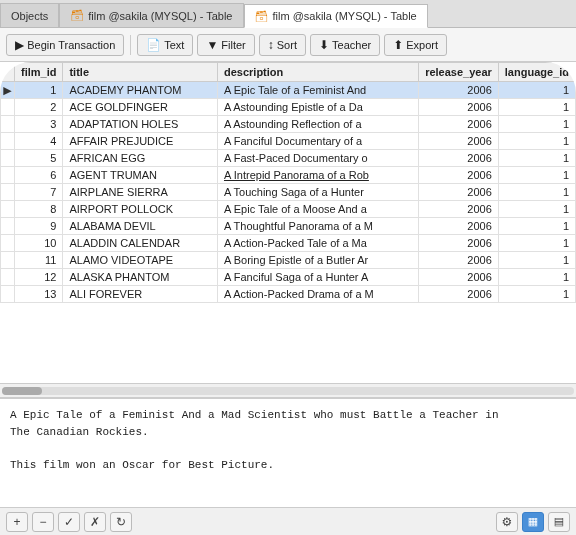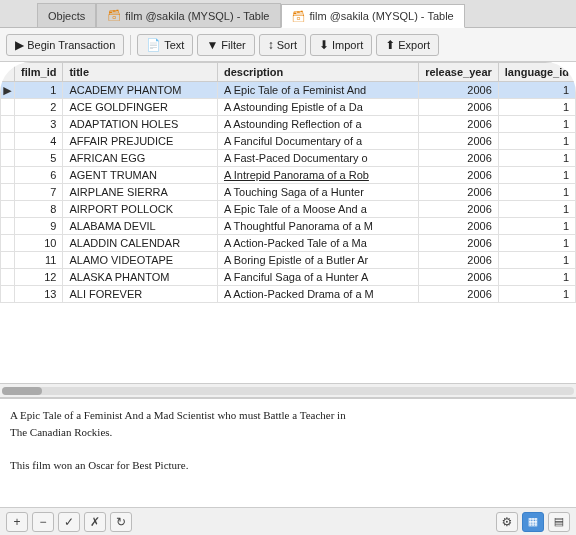--- a/index.html
+++ b/index.html
@@ -5,21 +5,20 @@
     * { box-sizing: border-box; margin: 0; padding: 0; }
     body { font-family: 'Segoe UI', Arial, sans-serif; font-size: 12px; background: #f0f0f0; width: 576px; height: 535px; overflow: hidden; display: flex; flex-direction: column; }
 
     
     .tab-bar {
       display: flex;
       background: #e0e0e0;
       border-bottom: 1px solid #bbb;
       height: 28px;
       align-items: flex-end;
-      padding-left: 37px;
     }
     .tab {
       padding: 4px 10px;
       border: 1px solid #bbb;
       border-bottom: none;
       background: #d4d4d4;
       color: #333;
       cursor: pointer;
       font-size: 11px;
       height: 24px;
@@ -130,21 +129,21 @@
 
     
     .desc-panel {
       border-top: 2px solid #ccc;
       padding: 8px 10px;
       background: #fff;
       font-size: 11px;
       color: #222;
       min-height: 110px;
       max-height: 130px;
-      font-family: Liberation Serif, serif;
+      font-family: Liberation Mono, monospace;
       line-height: 1.5;
       overflow: hidden;
     }
 
     
     .status-bar {
       display: flex;
       align-items: center;
       background: #f0f0f0;
       border-top: 1px solid #ccc;
@@ -212,21 +211,21 @@
   <button class="toolbar-btn">
     <span class="toolbar-icon">▼</span>
     <span>Filter</span>
   </button>
   <button class="toolbar-btn">
     <span class="toolbar-icon">↕</span>
     <span>Sort</span>
   </button>
   <button class="toolbar-btn">
     <span class="toolbar-icon">⬇</span>
-    <span>Import</span>
+    <span>Teacher</span>
   </button>
   <button class="toolbar-btn">
     <span class="toolbar-icon">⬆</span>
     <span>Export</span>
   </button>
 </div>
 
 <div class="main">
   <div class="table-area">
     <div class="table-wrapper">

